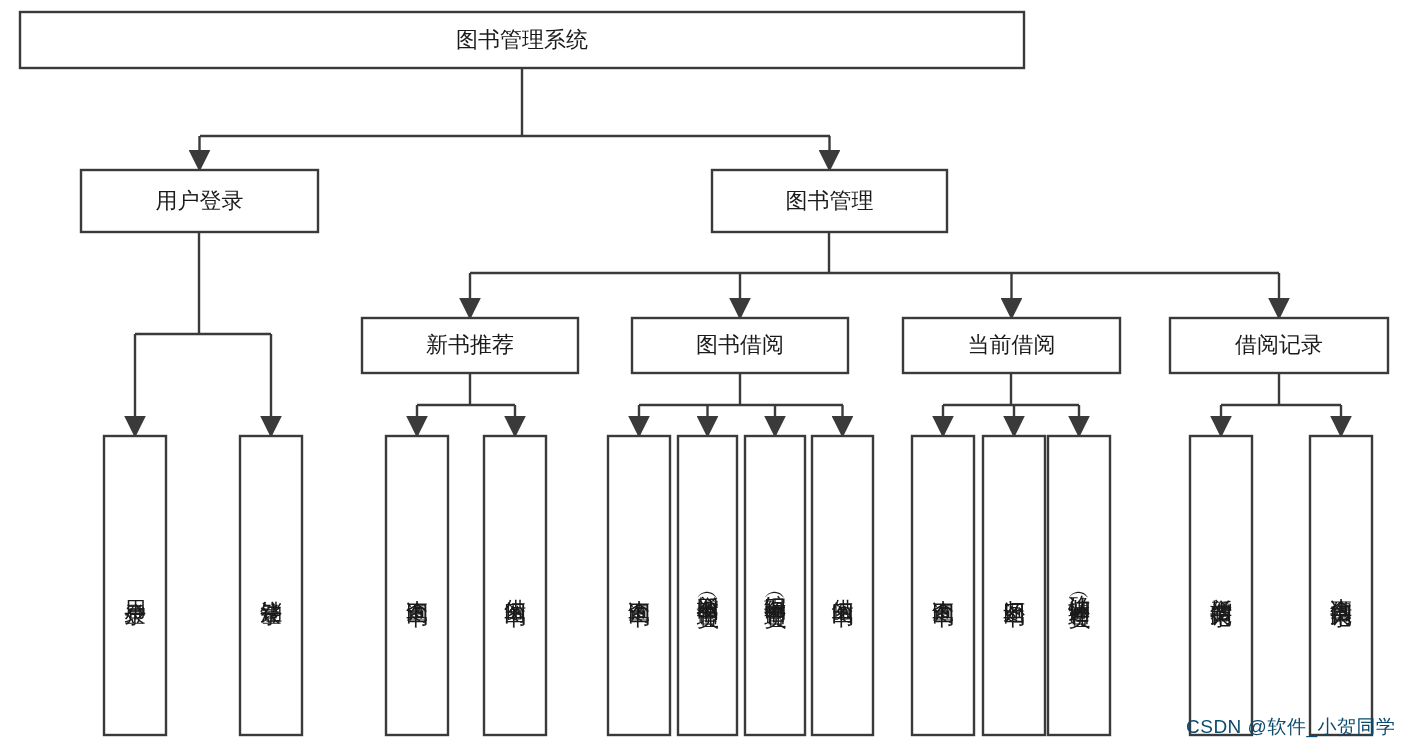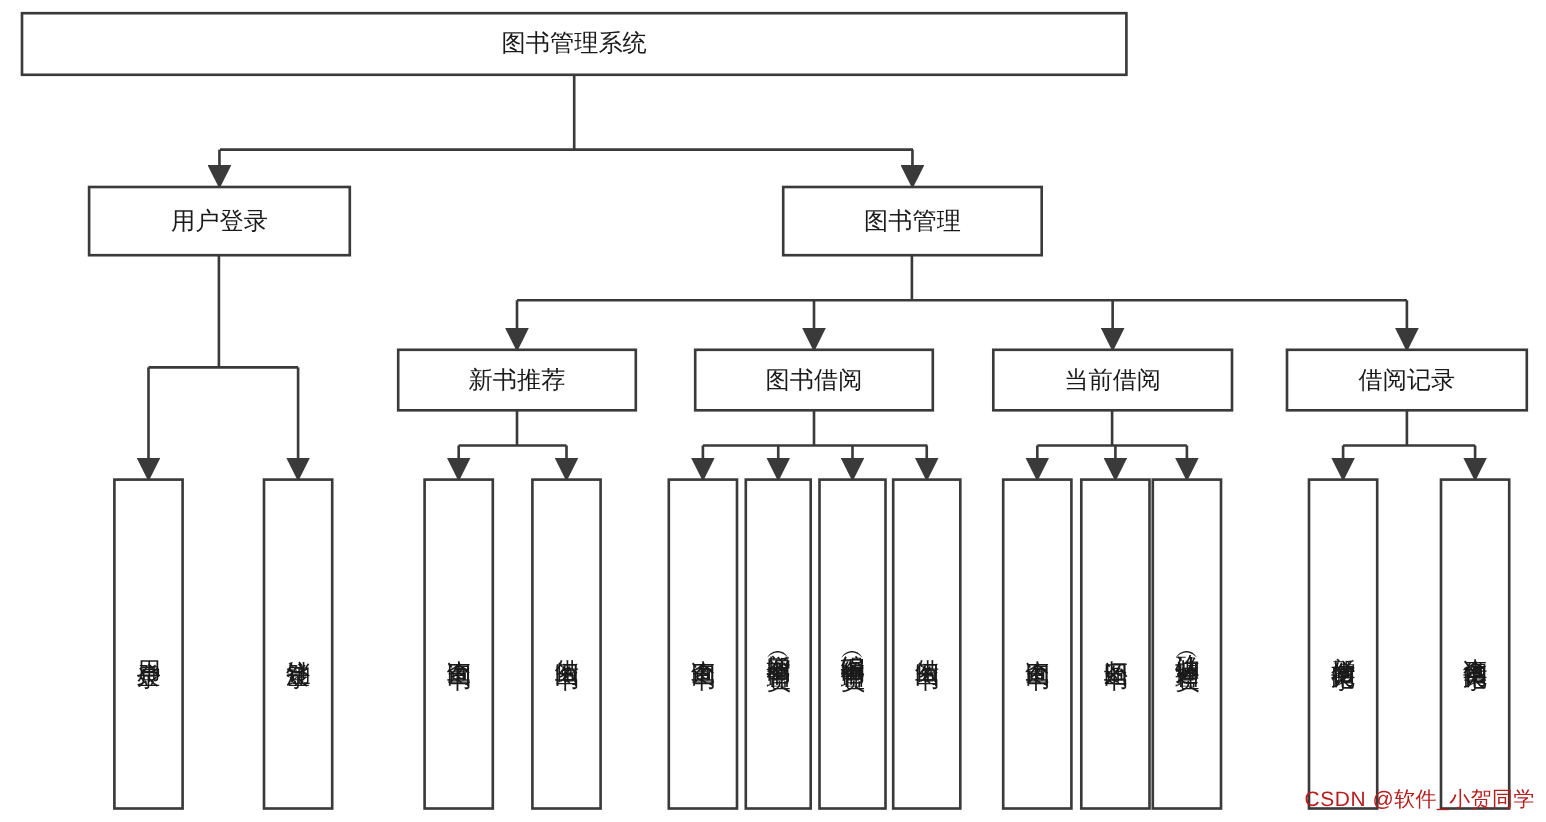--- a/index.html
+++ b/index.html
@@ -60,21 +60,21 @@
     text-align: center;
     white-space: nowrap;
     pointer-events: none;
   }
   .watermark {
     position: absolute;
     left: 1186px;
     top: 714px;
     font-family: "Liberation Sans", "DejaVu Sans", sans-serif;
     font-size: 19px;
-    color: #b91c1c;
+    color: #0c4a6e;
     white-space: nowrap;
     letter-spacing: 0.5px;
   }
 </style>
 </head>
 <body>
 
 <div id="diagram-root">
 
   <svg class="diagram-canvas" viewBox="0 0 1405 747" xmlns="http://www.w3.org/2000/svg">

